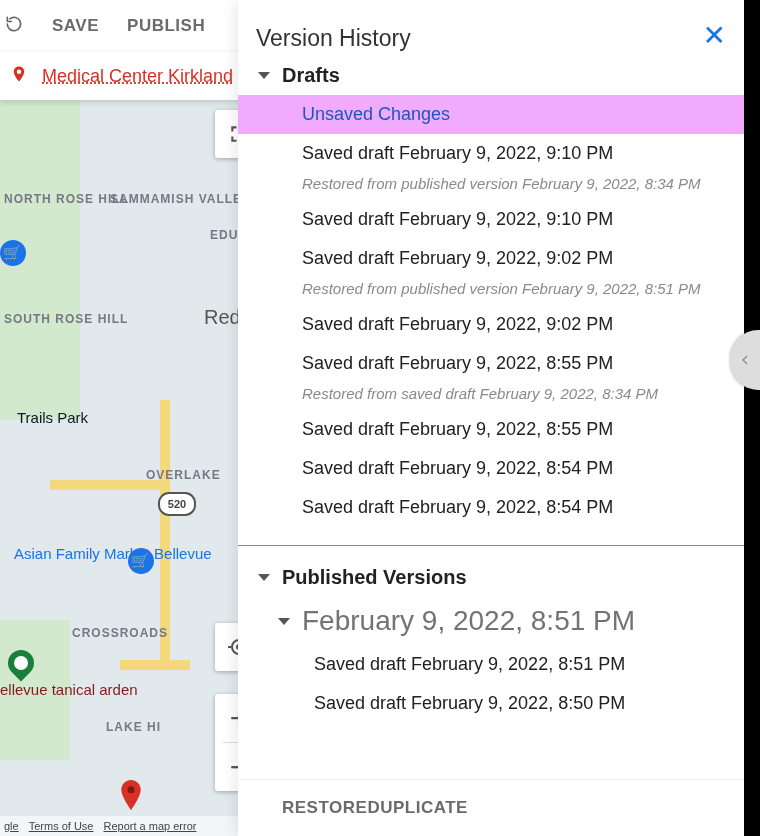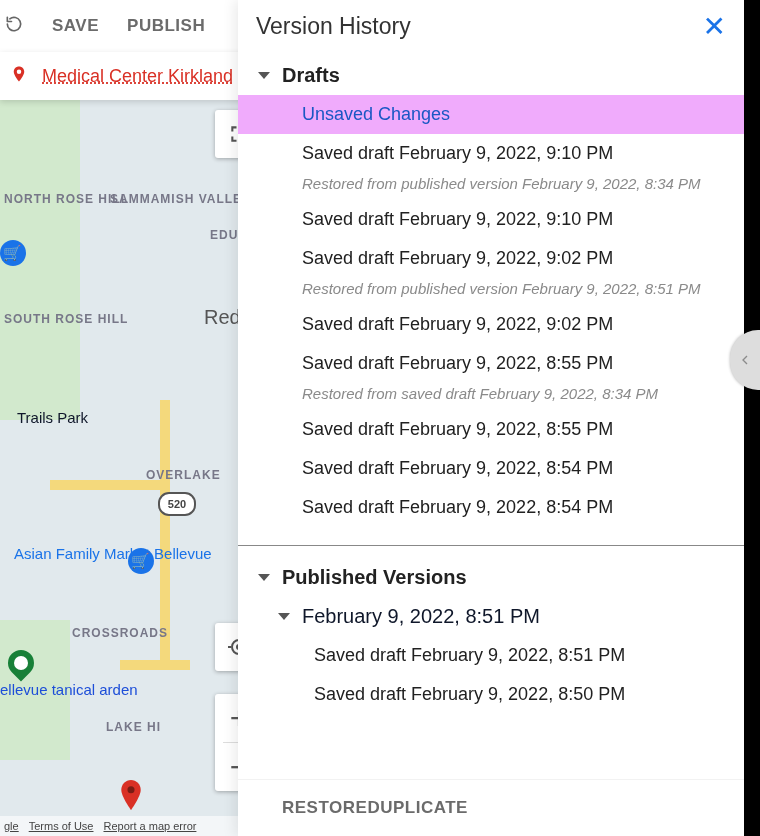--- a/index.html
+++ b/index.html
@@ -86,21 +86,21 @@
       linear-gradient(#f7d56a,#f7d56a) 50px 380px/120px 10px no-repeat,
       linear-gradient(#f7d56a,#f7d56a) 160px 300px/10px 260px no-repeat,
       linear-gradient(#f7d56a,#f7d56a) 120px 560px/70px 10px no-repeat,
       linear-gradient(#cfe8c9,#cfe8c9) 0 0/80px 320px no-repeat,
       linear-gradient(#cfe8c9,#cfe8c9) 0 520px/70px 140px no-repeat,
       linear-gradient(#e0e8ee,#e0e8ee) 0 0/100% 100% no-repeat;
     opacity:.85;
   }
   .map .label{position:absolute;color:#778;font-size:12px;letter-spacing:1px;text-transform:uppercase;font-weight:600}
   .map .poi{position:absolute;color:#1a73e8;font-size:15px;font-weight:500;line-height:1.1}
-  .map .poi-green{color:#1d4ed8}
+  .map .poi-green{color:#7f1d1d}
   .map .badge520{position:absolute;width:34px;height:20px;border:2px solid #555;border-radius:11px;font-size:11px;font-weight:700;color:#444;display:flex;align-items:center;justify-content:center;background:#fff}
   .pin-blue{position:absolute;width:26px;height:26px;border-radius:50%;background:#1a73e8;display:flex;align-items:center;justify-content:center;color:#fff;font-size:15px}
   .pin-green{position:absolute;width:26px;height:26px;border-radius:50% 50% 50% 0;transform:rotate(-45deg);background:#188038}
   .pin-green::after{content:"";position:absolute;inset:6px;border-radius:50%;background:#fff;transform:rotate(45deg)}
 
   
   .fullscreen-btn{
     position:absolute;right:10px;top:10px;width:48px;height:48px;background:#fff;border-radius:3px;box-shadow:0 1px 4px rgba(0,0,0,0.3);display:flex;align-items:center;justify-content:center;z-index:20
   }
   .fullscreen-btn svg{width:20px;height:20px;stroke:#555;stroke-width:2.5;fill:none}
@@ -119,39 +119,39 @@
   .map-footer span{text-decoration:underline;cursor:pointer}
 
   
   .panel{
     position:absolute;left:238px;top:0;right:16px;bottom:0;
     background:#fff;z-index:30;
     display:flex;flex-direction:column;
     box-shadow:-4px 0 12px rgba(0,0,0,.08);
   }
   .panel-header{
-    height:52px;display:flex;align-items:center;justify-content:space-between;padding:0 18px 0 18px;
+    height:52px;display:flex;align-items:flex-end;justify-content:space-between;padding:0 18px 0 18px;
   }
   .panel-header .title{font-size:23px;color:#333;font-weight:500}
   .panel-header .close{color:#1a73e8;font-size:28px;cursor:pointer;font-weight:300}
   .panel-body{flex:1;overflow-y:auto;padding-bottom:64px;position:relative}
   .panel-body::-webkit-scrollbar{width:12px}
   .panel-body::-webkit-scrollbar-thumb{background:#bbb;border-radius:6px}
   .panel-body::-webkit-scrollbar-track{background:#eee}
 
   .section-head{
     display:flex;align-items:center;gap:12px;padding:12px 20px 8px 20px;font-size:20px;font-weight:700;color:#222
   }
   .caret{width:0;height:0;border-left:6px solid transparent;border-right:6px solid transparent;border-top:7px solid #555;display:inline-block}
   .row{padding:9px 20px 9px 64px;font-size:18px;color:#212121}
   .row.indent{padding-left:76px}
   .row.selected{background:#f0abfc;color:#1a57c4;font-weight:500}
   .note{padding:2px 20px 8px 64px;font-size:15px;font-style:italic;color:#8a8a8a}
   hr.sep{border:none;border-top:1px solid #888;margin:18px 0 8px 0}
-  .sub-head{display:flex;align-items:center;gap:12px;padding:8px 20px 8px 40px;font-size:20px;color:#0f172a}
+  .sub-head{display:flex;align-items:center;gap:12px;padding:8px 20px 8px 40px;font-size:28px;color:#737373}
 
   .panel-footer{
     position:absolute;left:0;right:0;bottom:0;height:56px;background:#fff;border-top:1px solid rgba(0,0,0,.05);
     display:flex;align-items:center;padding-left:44px;
     font-size:17px;font-weight:600;letter-spacing:.5px;color:#6b6b6b
   }
   .panel-footer span{cursor:pointer}
 </style>
 </head>
 <body>

